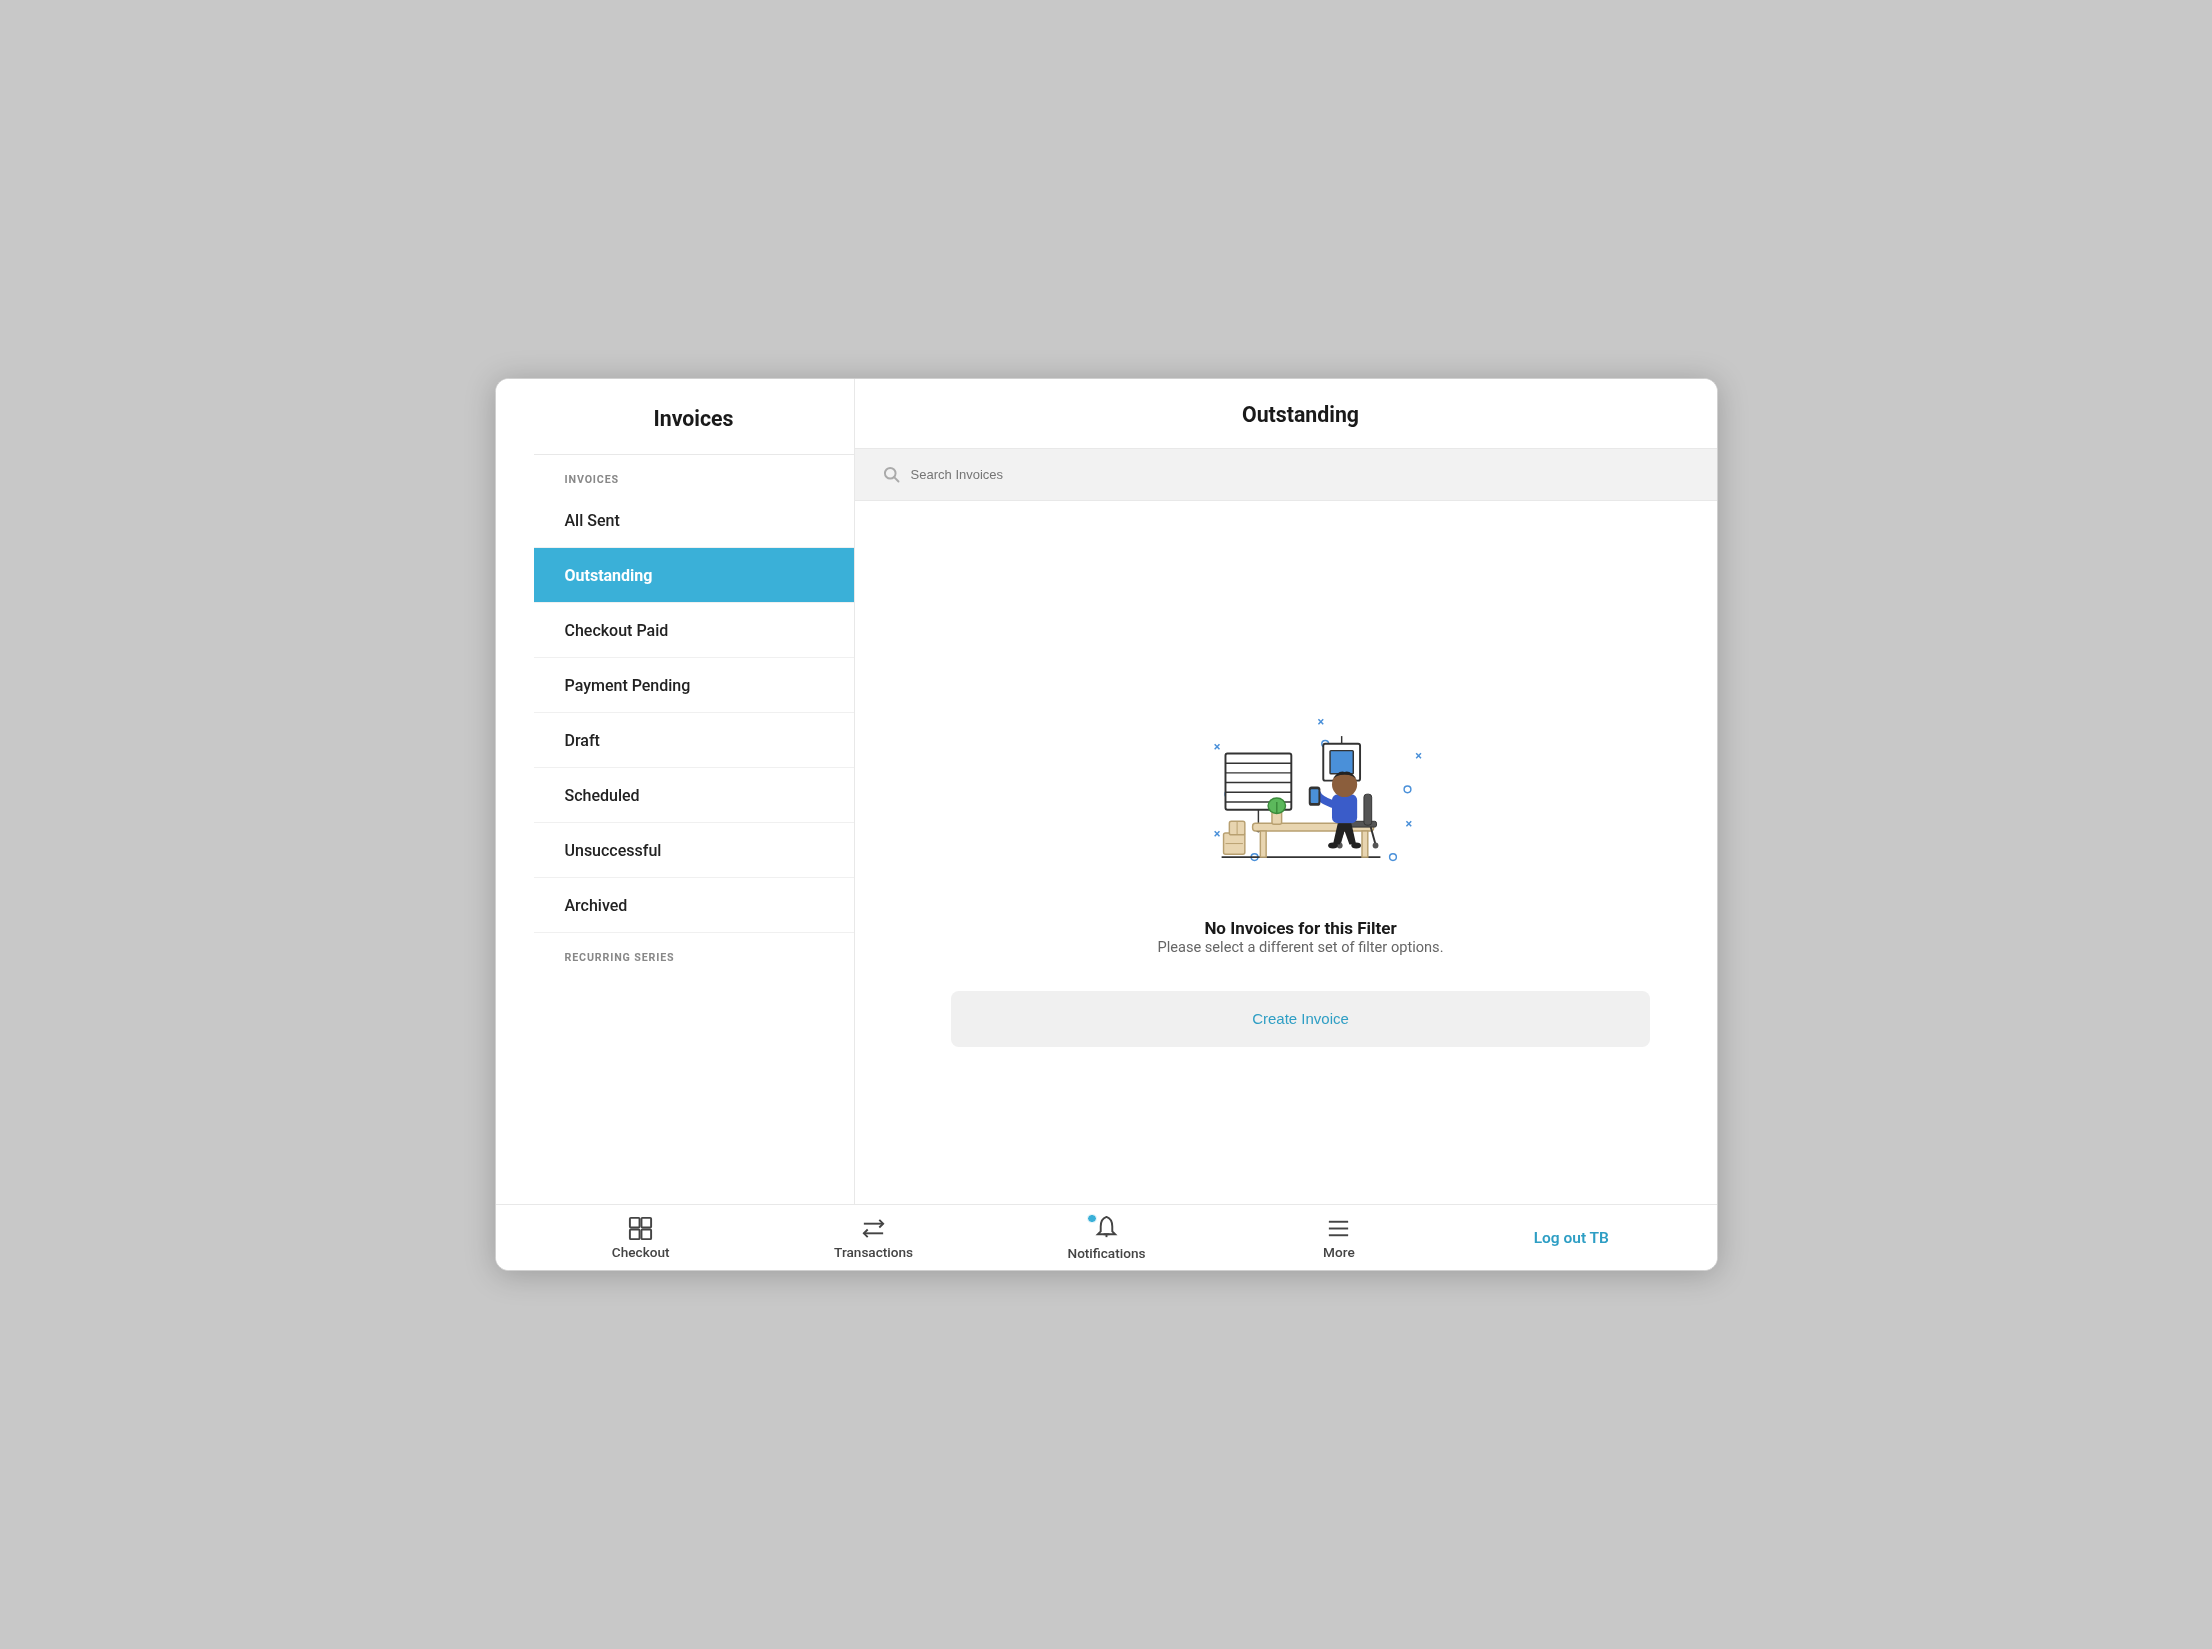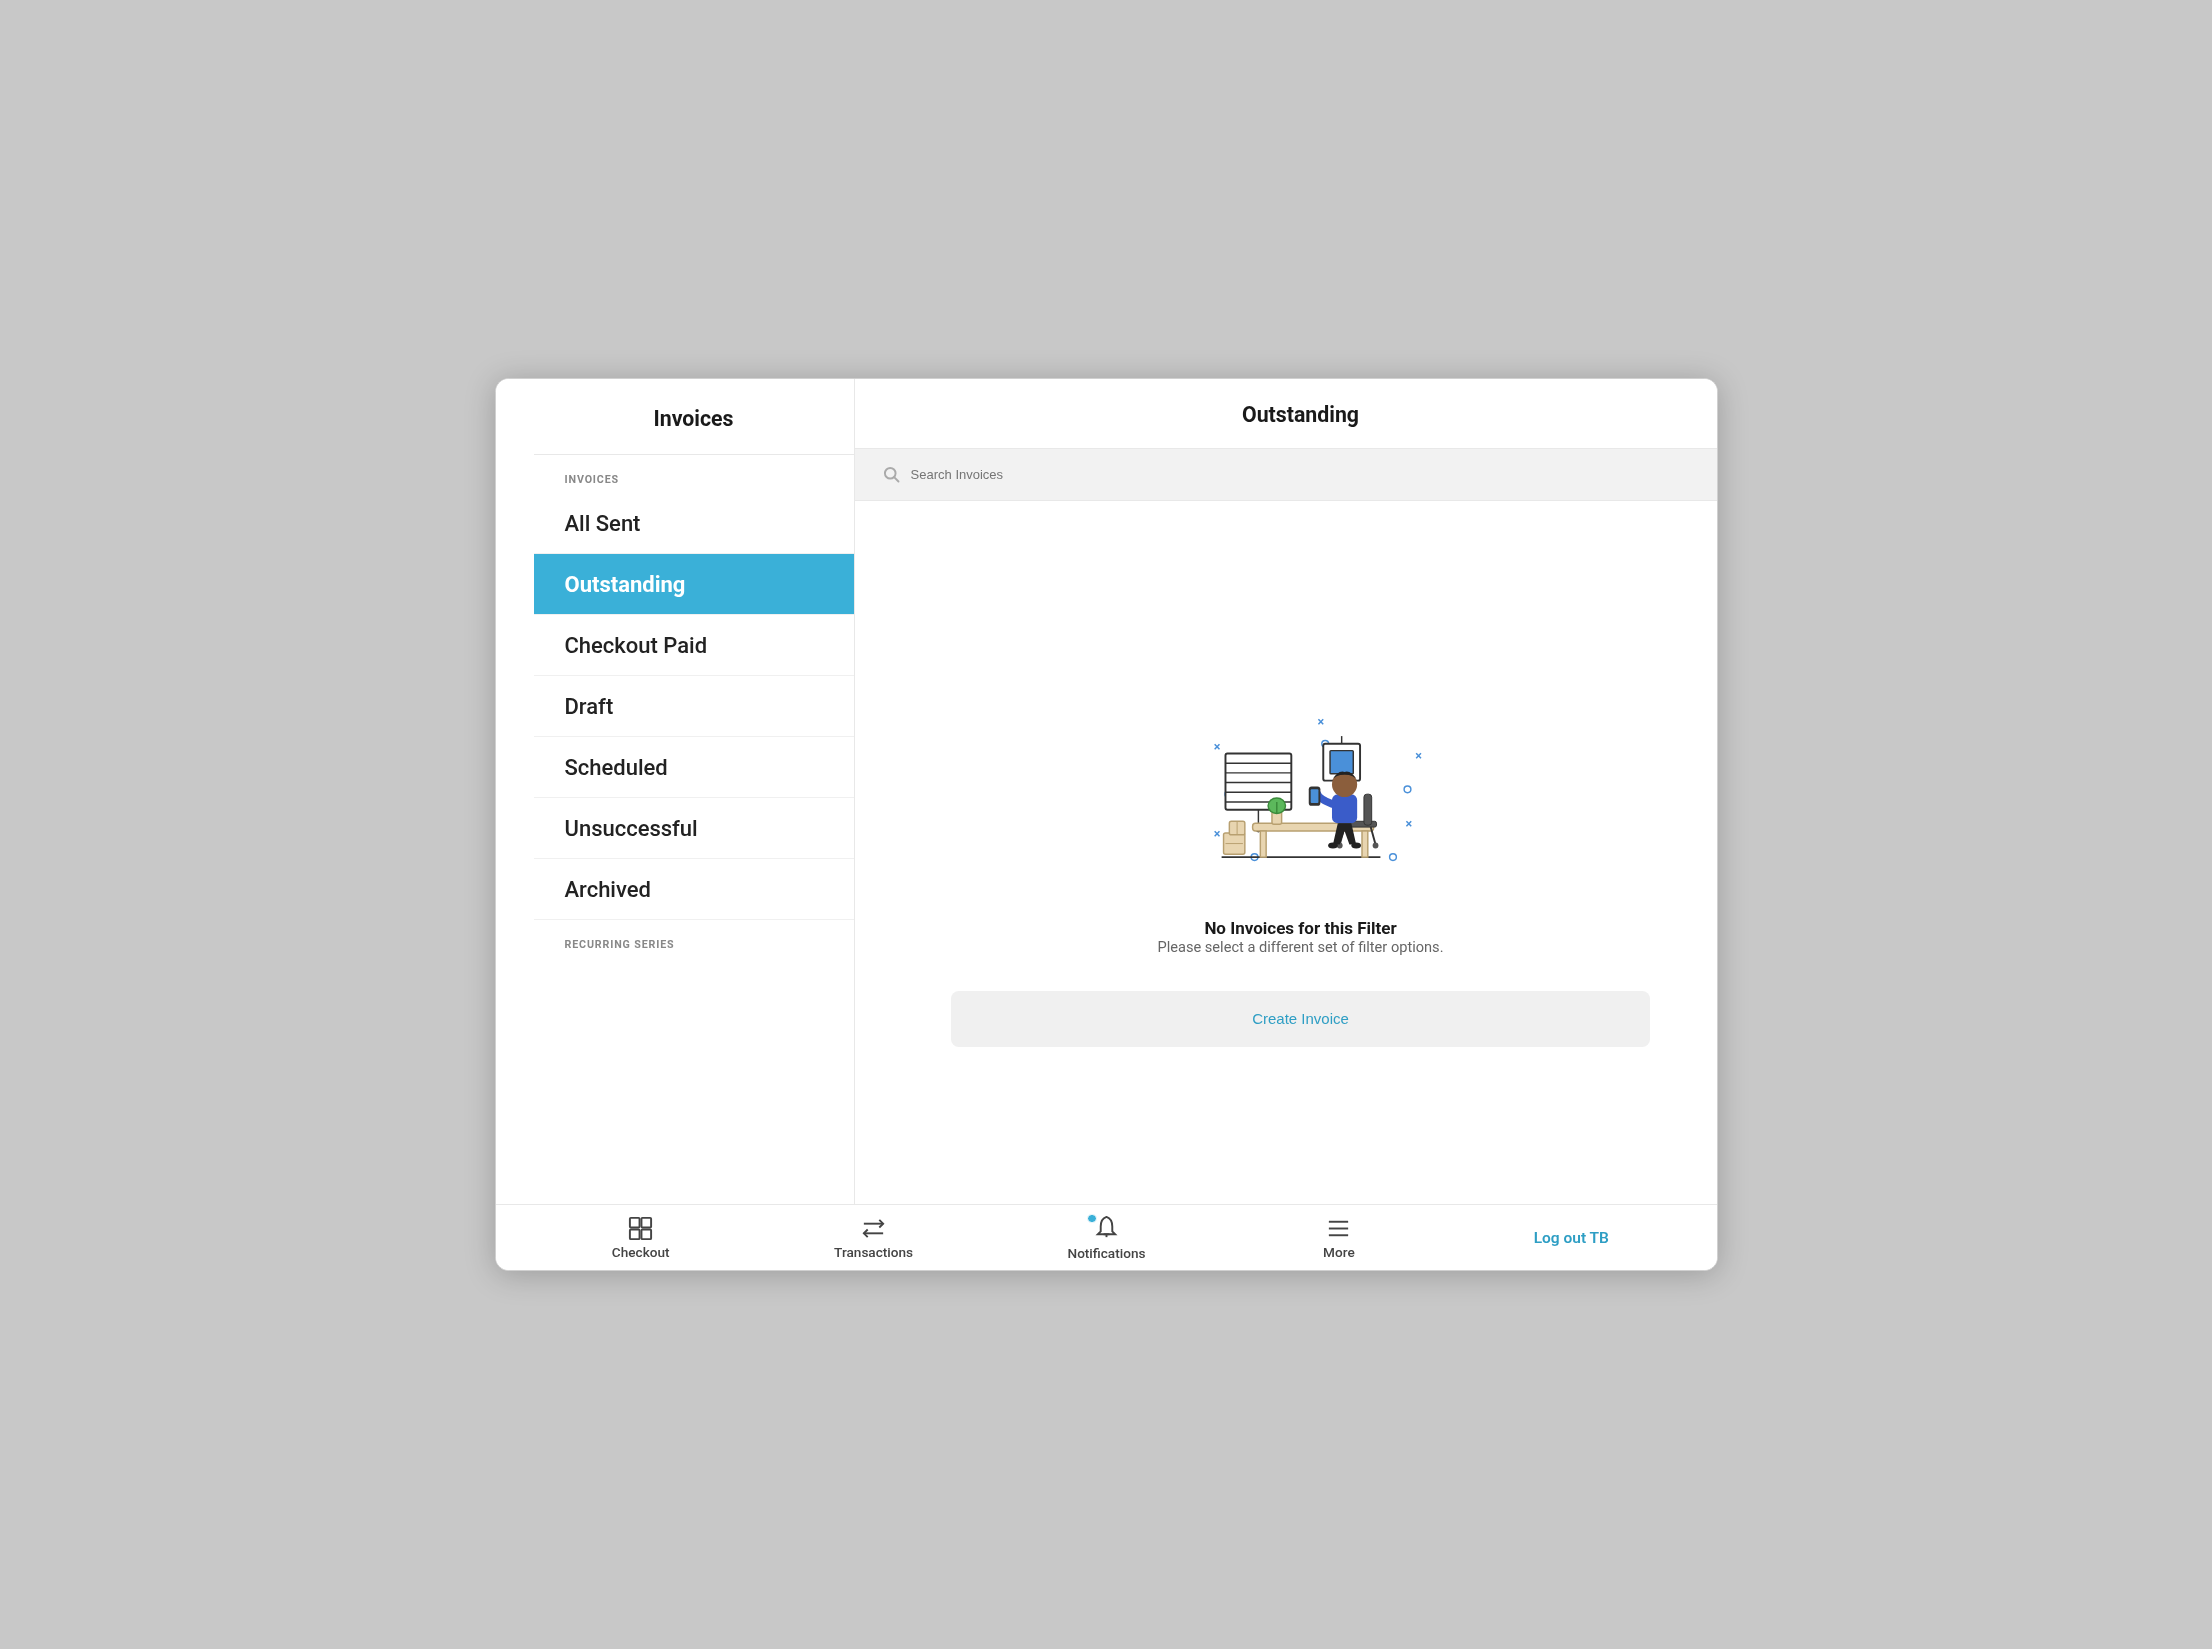--- a/index.html
+++ b/index.html
@@ -48,21 +48,21 @@
     .sidebar-section-label {
       font-size: 10.7px;
       font-weight: 700;
       color: #888;
       letter-spacing: 0.08em;
       padding: 17.5px 31px 7.8px 31px;
       text-transform: uppercase;
     }
     .sidebar-item {
       padding: 17.5px 31px;
-      font-size: 22px;
+      font-size: 16px;
       font-weight: 500;
       color: #222;
       border-bottom: 1.5px solid #f0f0f0;
       cursor: pointer;
       transition: background 0.15s;
     }
     .sidebar-item.active {
       background: #3ab0d8;
       color: #fff;
       font-weight: 700;
@@ -190,20 +190,21 @@
 
 <div class="app-frame">
   <div class="main-content">
 
     <div class="sidebar">
       <div class="sidebar-title">Invoices</div>
       <div class="sidebar-section-label">INVOICES</div>
       <div class="sidebar-item">All Sent</div>
       <div class="sidebar-item active">Outstanding</div>
       <div class="sidebar-item">Checkout Paid</div>
+      <div class="sidebar-item">Payment Pending</div>
       <div class="sidebar-item">Draft</div>
       <div class="sidebar-item">Scheduled</div>
       <div class="sidebar-item">Unsuccessful</div>
       <div class="sidebar-item">Archived</div>
       <div class="sidebar-section-label">RECURRING SERIES</div>
     </div>
 
     <div class="main-panel">
       <div class="main-header">Outstanding</div>
       <div class="search-bar">

